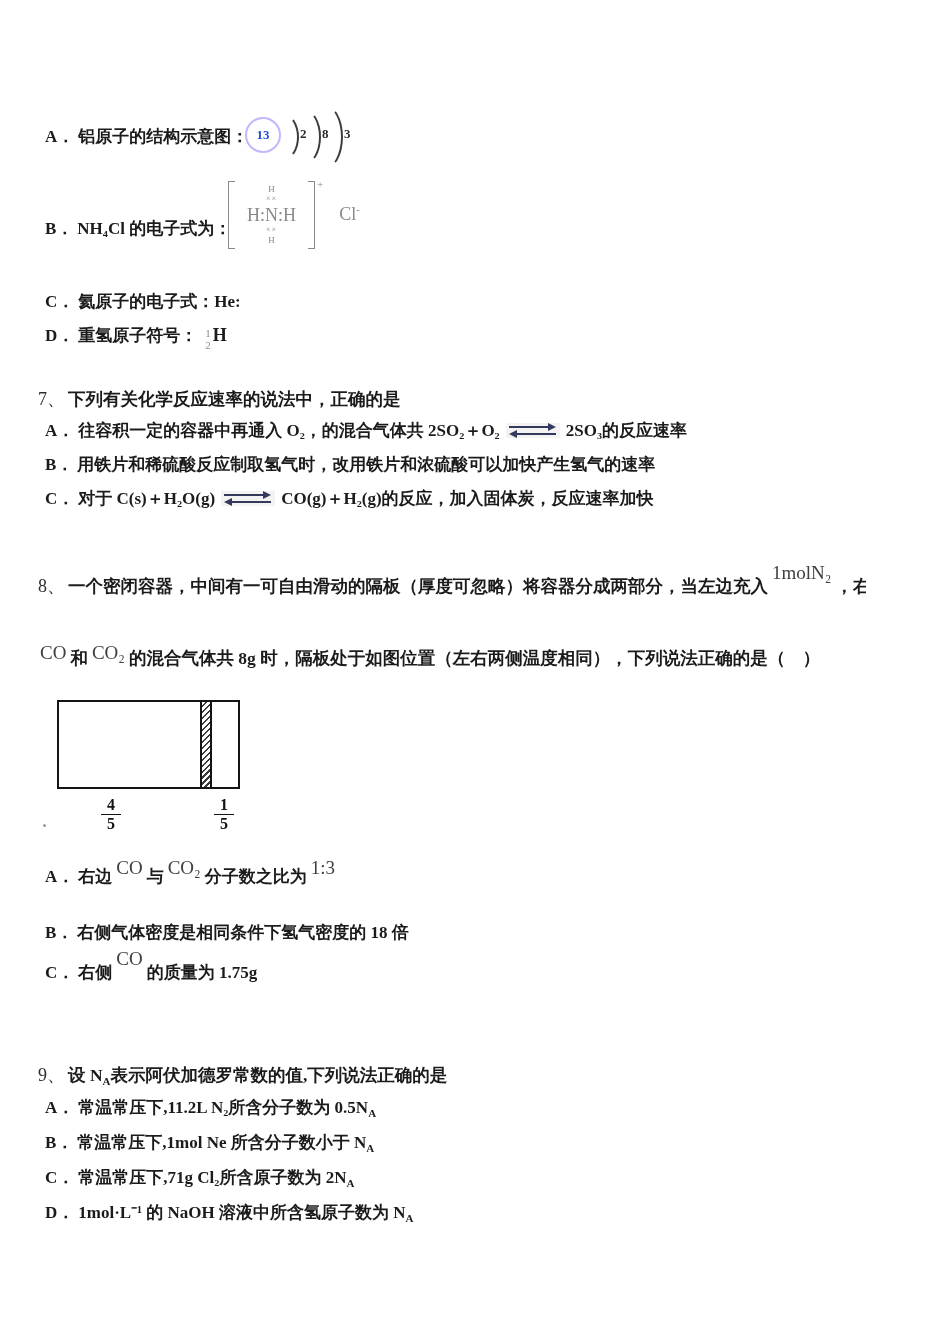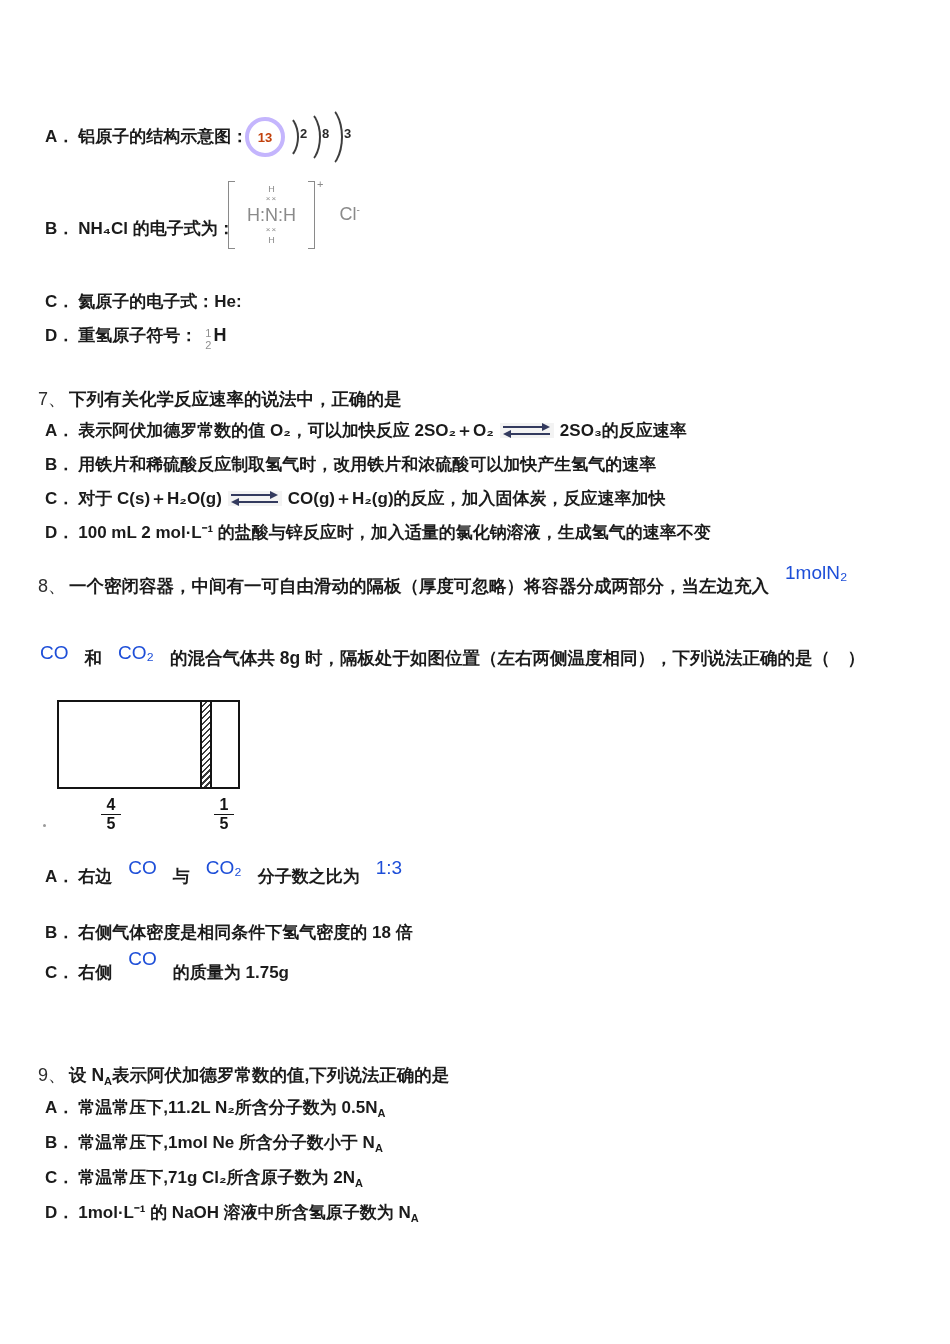--- a/index.html
+++ b/index.html
@@ -1,42 +1,42 @@
 <!DOCTYPE html>
 <html><head>
 <meta charset="utf-8">
 <style>
   html,body { margin:0; padding:0; background:#ffffff; }
   .page {
     position:relative; width:866px; height:1344px; background:#ffffff;
-    font-family:Liberation Sans, sans-serif;
+    font-family:Liberation Serif, serif;
     color:#1b1b1b; overflow:hidden;
   }
   .line { position:absolute; left:45px; white-space:nowrap; font-size:17px; font-weight:700; line-height:1.25; }
   .qline { left:38px; font-size:17.5px; }
   .qnum { font-weight:400; font-size:18px; color:#2e2e2e; margin-right:3px; }
   .lbl { margin-right:4px; }
   .subA { font-size:11px; vertical-align:-4px; font-weight:700; }
   
-  .gf { color:#1d4ed8; font-weight:400; font-size:19px; position:relative; display:inline-block; margin:0 16px; }
+  .gf { color:#404040; font-weight:400; font-size:19px; position:relative; display:inline-block; margin:0 4px; }
   .up5  { top:-5px; }
   .up8  { top:-8px; }
   .up11 { top:-11px; font-size:20px; }
   .up13 { top:-13px; }
   
   .eq { display:inline-block; position:relative; width:54px; height:15px; background:#f3f3f3; margin:0 6px; vertical-align:-2px; }
   .eq .t { position:absolute; left:3px; top:3px; width:40px; height:2.2px; background:#333a5e; }
   .eq .t:after { content:""; position:absolute; right:-7px; top:-3px; border-left:8px solid #333a5e; border-top:4px solid transparent; border-bottom:4px solid transparent; }
   .eq .b { position:absolute; left:10px; bottom:3px; width:40px; height:2.2px; background:#333a5e; }
   .eq .b:before { content:""; position:absolute; left:-7px; top:-3px; border-right:8px solid #333a5e; border-top:4px solid transparent; border-bottom:4px solid transparent; }
   
   .atomdiag { position:absolute; left:243px; top:96px; width:122px; height:78px; }
-  .nucleus { position:absolute; left:2px; top:21px; width:32px; height:32px; border:4px solid #c4b5fd;
+  .nucleus { position:absolute; left:2px; top:21px; width:32px; height:32px; border:2px solid #c4b5fd;
              border-radius:50%; display:flex; align-items:center; justify-content:center;
-             font-size:13px; font-weight:700; color:#c2410c; }
+             font-size:13px; font-weight:700; color:#1d4ed8; }
   .arc { position:absolute; border:2.2px solid transparent; border-right-color:#3d3d3d; border-radius:50%; }
   .arc1 { left:26px; top:18px; width:26px; height:42px; }
   .arc2 { left:44px; top:13px; width:30px; height:52px; }
   .arc3 { left:62px; top:8px;  width:34px; height:62px; }
   .shellnum { position:absolute; top:30px; font-size:13px; font-weight:700; color:#2a2a2a; }
   .sn1 { left:57px; } .sn2 { left:79px; } .sn3 { left:101px; }
   
   .eformula { position:absolute; left:228px; top:181px; display:flex; align-items:center;
               color:#8a8a8a; font-weight:400; }
   .br-l { align-self:stretch; width:6px; border:1.5px solid #8a8a8a; border-right:none; }
@@ -108,30 +108,27 @@
         <span>1</span>
         <span>2</span>
       </span><span class="iso-h">H</span>
   </div>
 
   <div class="line qline" style="top:388px">
     <span class="qnum">7、</span><span>下列有关化学反应速率的说法中，正确的是</span>
   </div>
 
   <div class="line" style="top:420px">
-    <span class="lbl">A．</span><span>表示阿伏加德罗常数的值 O₂，可以加快反应 2SO₂＋O₂</span><span class="eq"><i class="t"></i><i class="b"></i></span><span>2SO₃的反应速率</span>
+    <span class="lbl">A．</span><span>往容积一定的容器中再通入 O₂，的混合气体共 2SO₂＋O₂</span><span class="eq"><i class="t"></i><i class="b"></i></span><span>2SO₃的反应速率</span>
   </div>
   <div class="line" style="top:488px">
     <span class="lbl">C．</span><span>对于 C(s)＋H₂O(g)</span><span class="eq"><i class="t"></i><i class="b"></i></span><span>CO(g)＋H₂(g)的反应，加入固体炭，反应速率加快</span>
   </div>
   <div class="line" style="top:454px">
     <span class="lbl">B．</span><span>用铁片和稀硫酸反应制取氢气时，改用铁片和浓硫酸可以加快产生氢气的速率</span>
-  </div>
-  <div class="line" style="top:522px">
-    <span class="lbl">D．</span><span>100 mL 2 mol·L⁻¹ 的盐酸与锌反应时，加入适量的氯化钠溶液，生成氢气的速率不变</span>
   </div>
 
   <div class="line qline" style="top:574px">
     <span class="qnum">8、</span><span>一个密闭容器，中间有一可自由滑动的隔板（厚度可忽略）将容器分成两部分，当左边充入</span><span class="gf up13">1molN₂</span><span>，右边充入</span>
   </div>
 
   <div class="line qline" style="top:646px; left:40px">
     <span class="gf up5" style="margin-left:0">CO</span><span>和</span><span class="gf up5">CO₂</span><span>的混合气体共 8g 时，隔板处于如图位置（左右两侧温度相同），下列说法正确的是（　）</span>
   </div>
 

